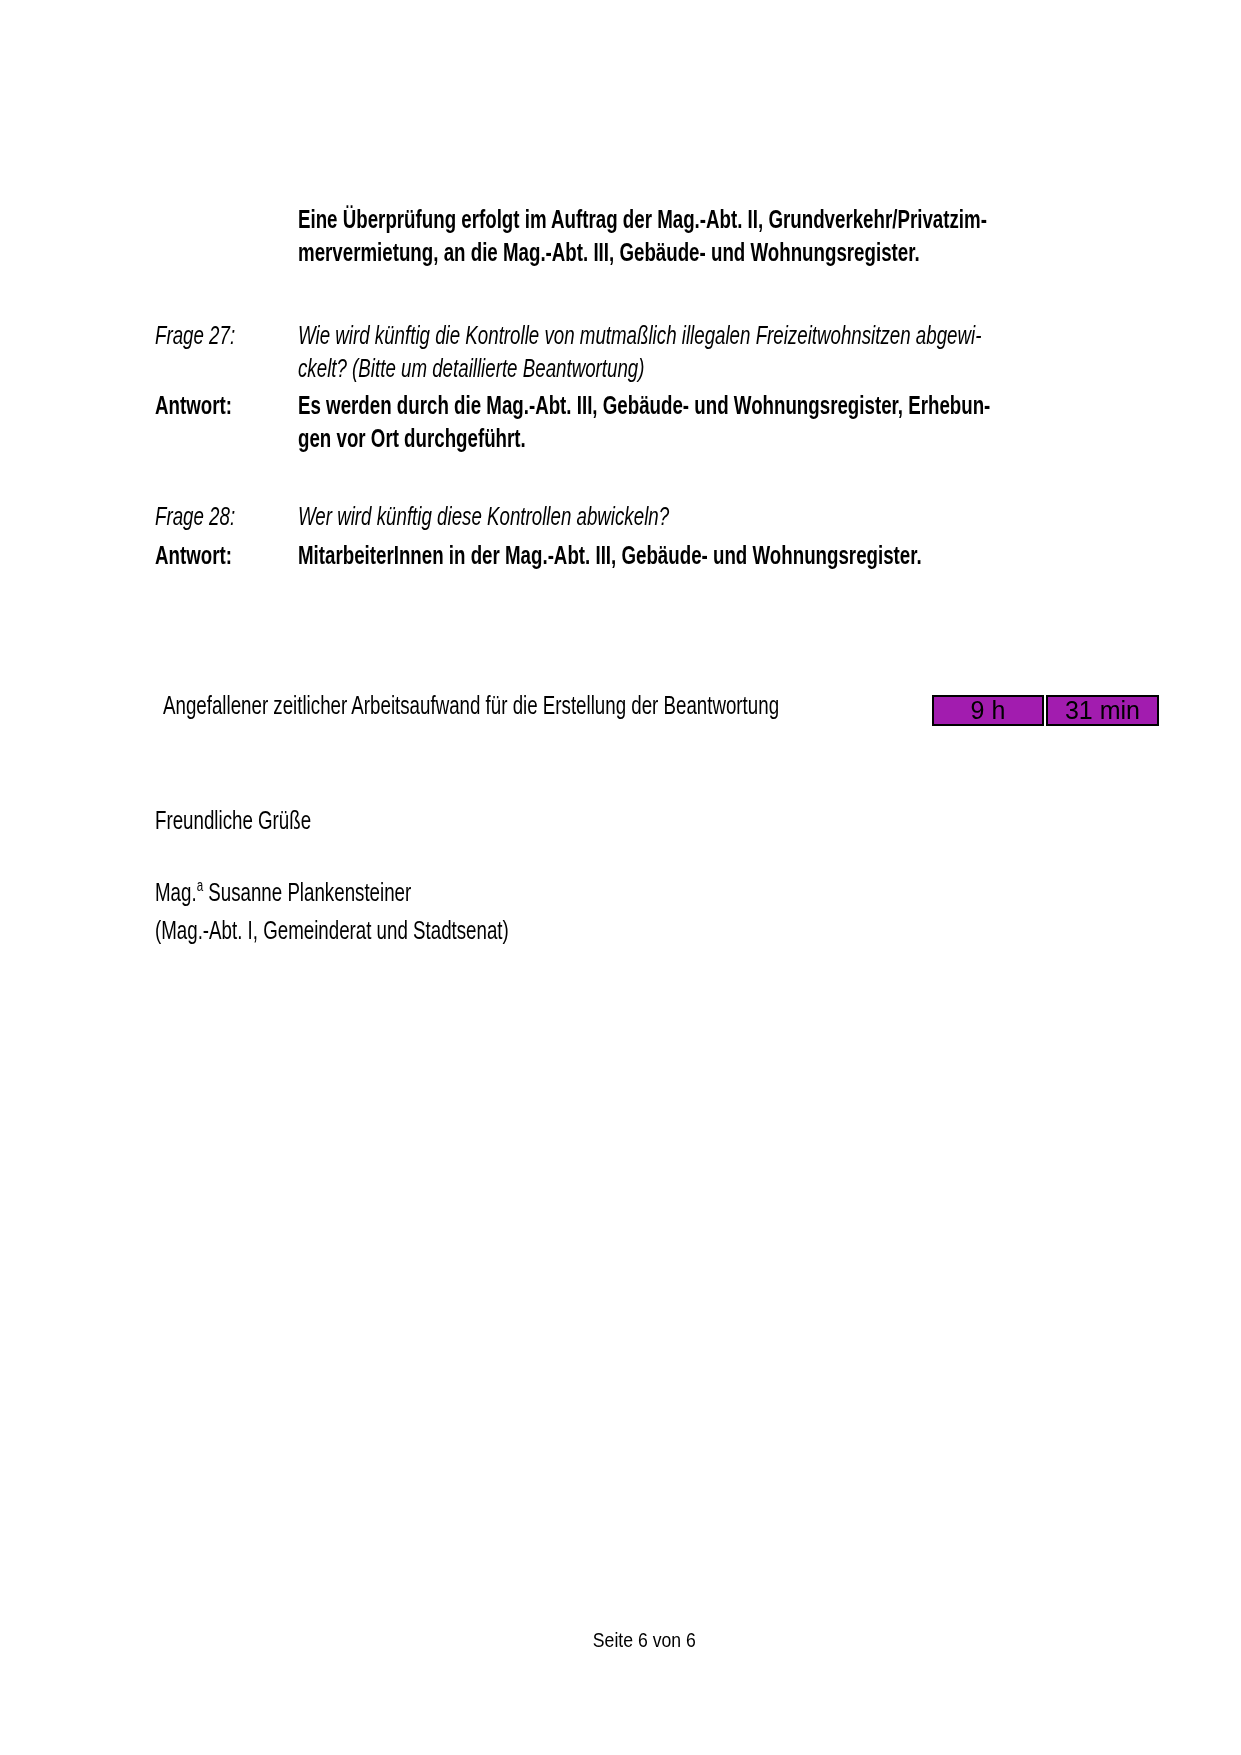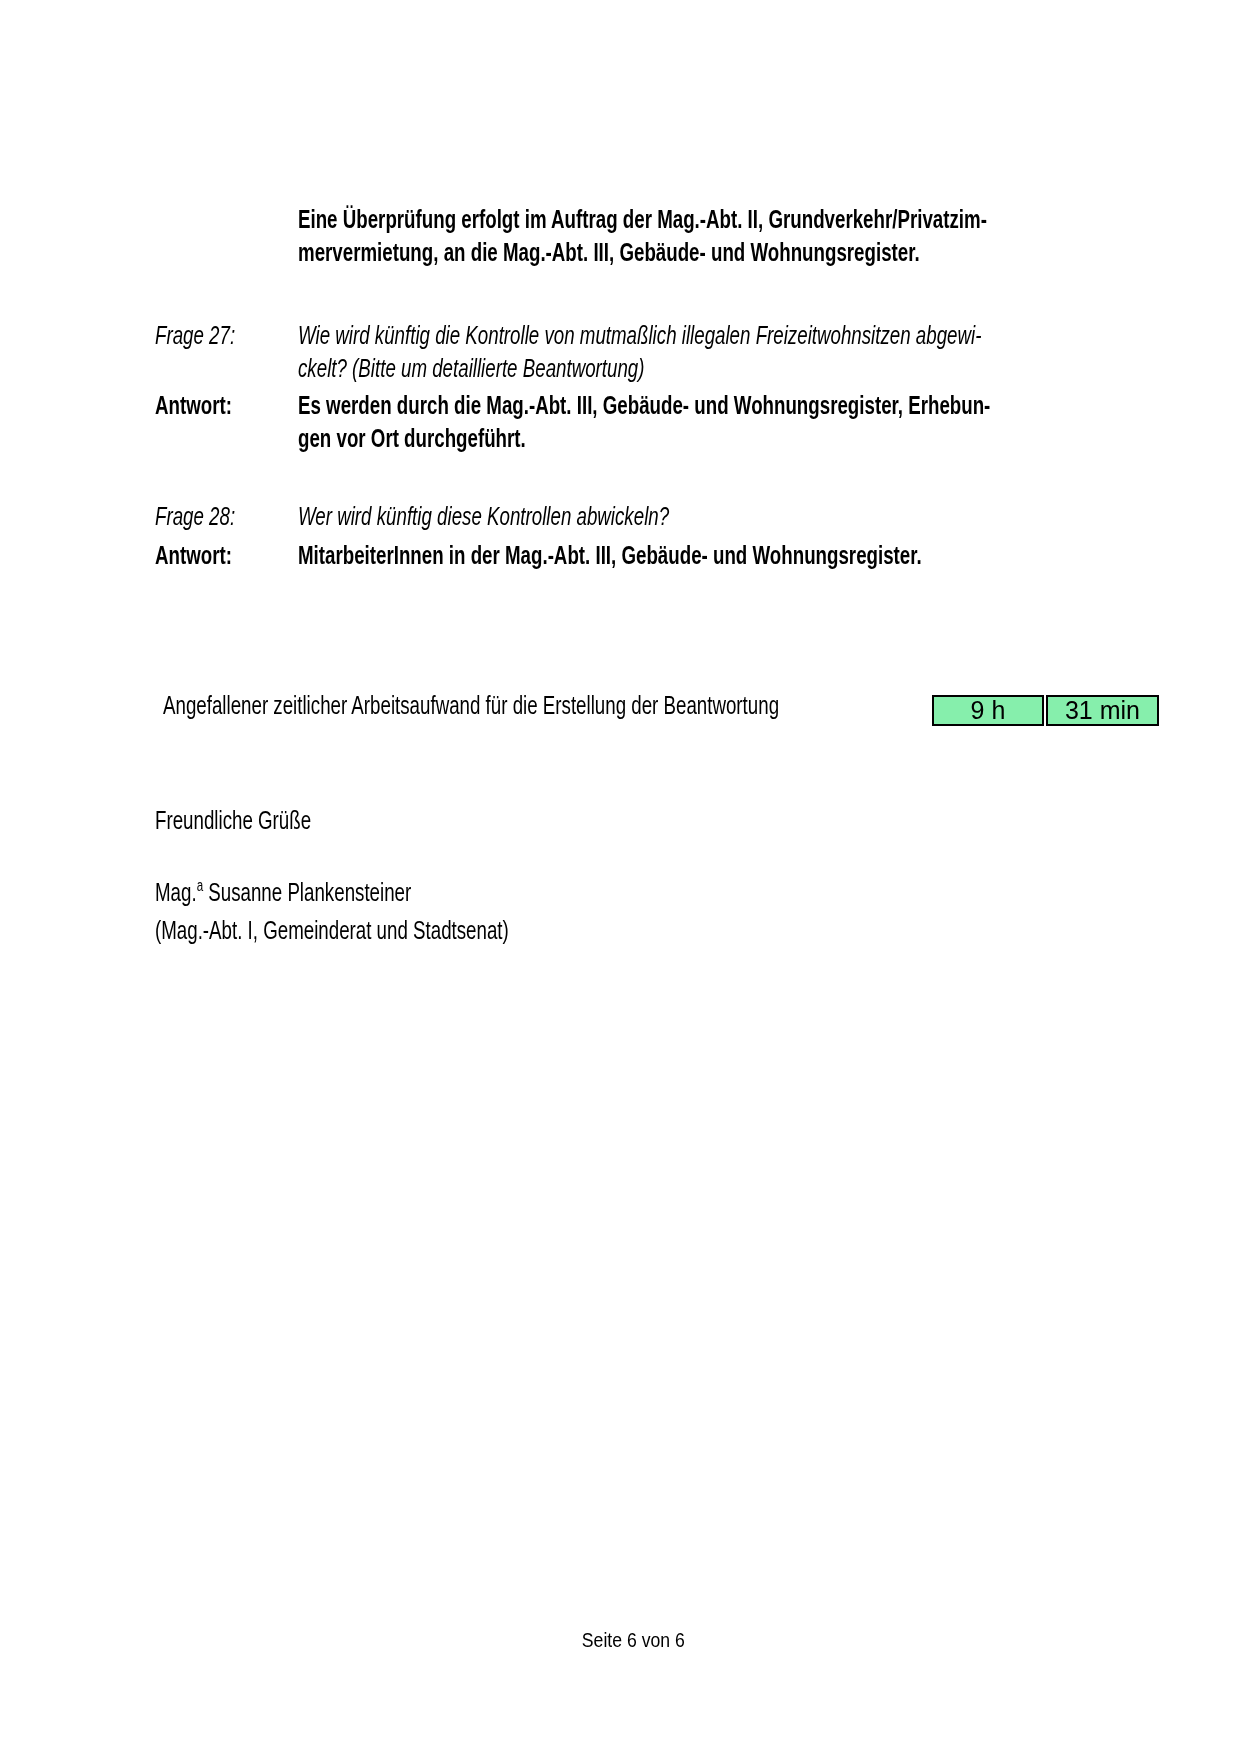--- a/index.html
+++ b/index.html
@@ -37,25 +37,25 @@
   .italic { font-style: italic; }
   .cell {
     position: absolute;
     border: 2px solid #000000;
     box-sizing: border-box;
     height: 31px;
     display: flex;
     align-items: center;
     justify-content: center;
     font-size: 25px;
-    background: #86efac;
+    background: #a21caf;
   }
   .footer-wrap {
     position: absolute;
-    left: 144px;
+    left: 155px;
     top: 1627px;
     width: 978px;
     text-align: center;
   }
   .footer-text {
     display: inline-block;
     font-size: 21px;
     line-height: 26px;
     transform: scaleX(0.84);
     transform-origin: 50% 50%;

